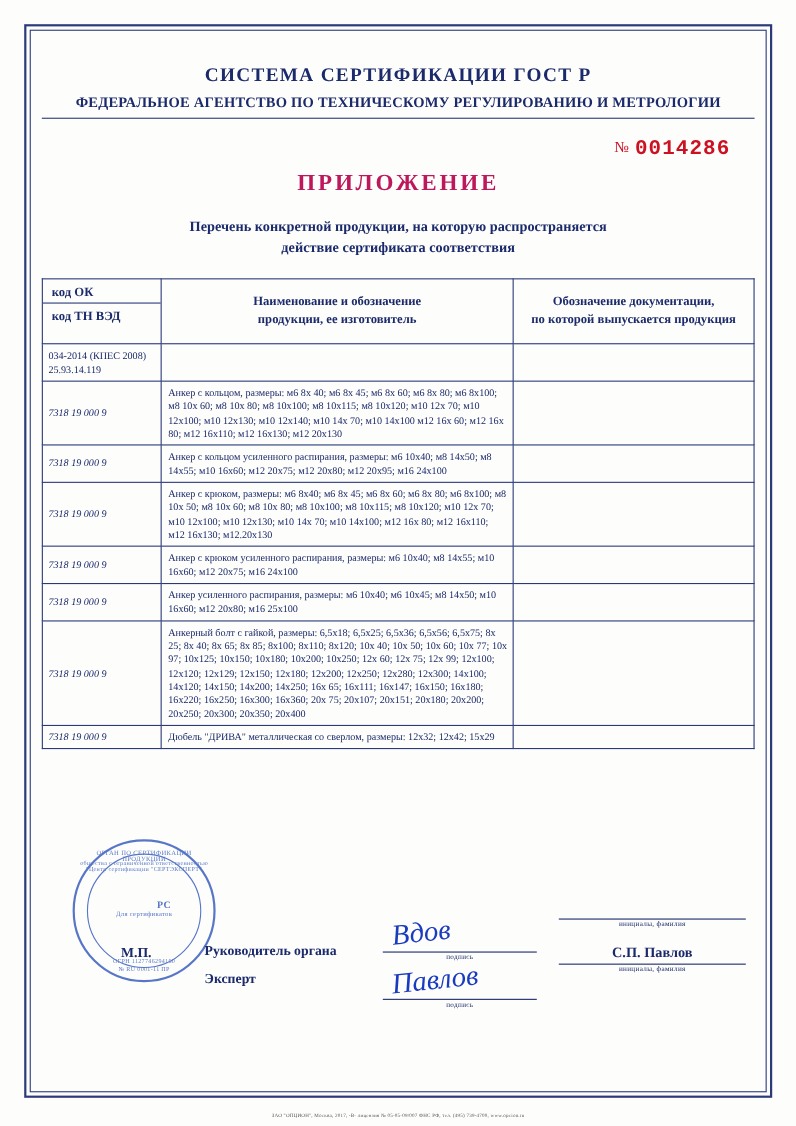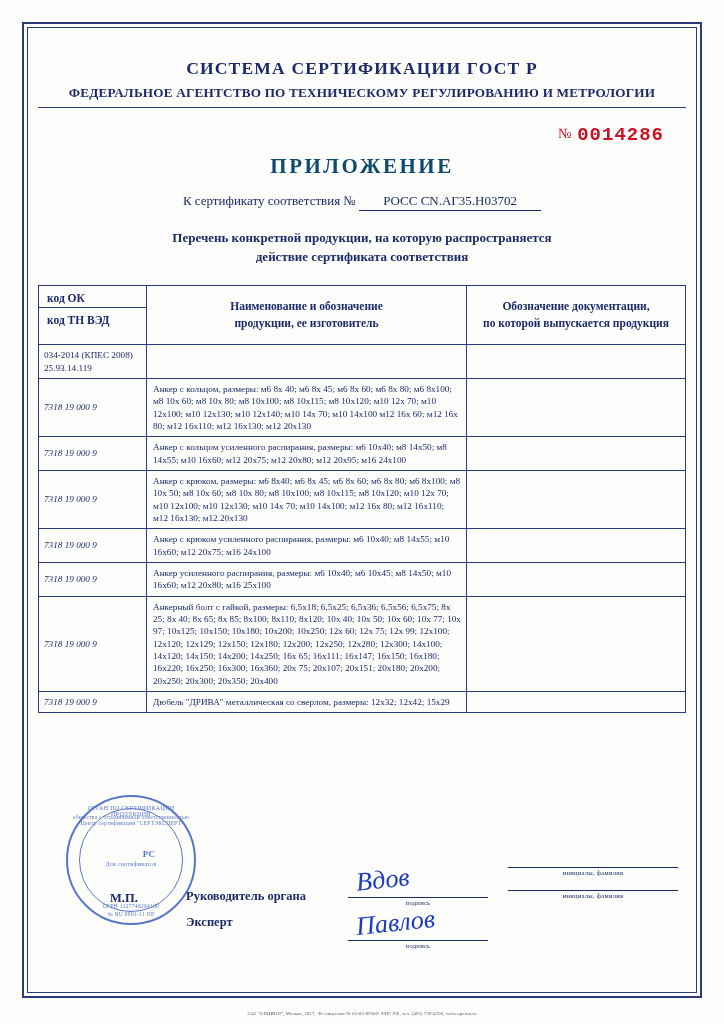--- a/index.html
+++ b/index.html
@@ -78,21 +78,21 @@
     font-family: "Liberation Mono", monospace;
     font-size: 19px;
     font-weight: bold;
     letter-spacing: 1px;
   }
   .doc-title {
     text-align: center;
     font-size: 21px;
     font-weight: bold;
     letter-spacing: 2.5px;
-    color: #0c4a6e;
+    color: #be185d;
     margin-top: 8px;
   }
   .cert-line {
     text-align: center;
     font-size: 13px;
     margin-top: 14px;
     color: #1b2a6b;
   }
   .cert-line .cert-num {
     display: inline-block;
@@ -304,24 +304,20 @@
     <div class="hdr-sub">ФЕДЕРАЛЬНОЕ АГЕНТСТВО ПО ТЕХНИЧЕСКОМУ РЕГУЛИРОВАНИЮ И МЕТРОЛОГИИ</div>
     <div class="hdr-rule"></div>
 
     <div class="num-line">
       <span class="num-label">№</span>
       <span class="num-value">0014286</span>
     </div>
 
     <div class="doc-title">ПРИЛОЖЕНИЕ</div>
 
-    <div class="cert-line">
-      <span>К сертификату соответствия №</span>
-      <span class="cert-num">РОСС CN.АГ35.Н03702</span>
-    </div>
 
     <div class="purpose">
       <div>Перечень конкретной продукции,  на которую распространяется</div>
       <div>действие сертификата соответствия</div>
     </div>
 
     <table class="main">
       <colgroup>
         <col class="col-code">
         <col class="col-name">
@@ -414,20 +410,21 @@
         <div class="sig-line">
           <span class="scribble">Павлов</span>
         </div>
         <div class="sig-cap">подпись</div>
       </div>
 
       <div class="name-col">
         <div class="name-rule"></div>
         <div class="name-cap">инициалы, фамилия</div>
         <div class="name-gap"></div>
+        <div class="name-txt">С.П. Павлов</div>
         <div class="name-rule"></div>
         <div class="name-cap">инициалы, фамилия</div>
       </div>
 
     </div>
 
   </div>
 
   <div class="footer-note" style="position:absolute; left:38px; right:38px; bottom:8px;">ЗАО "ОПЦИОН", Москва, 2017, -В-   лицензия № 05-05-09/007 ФНС РФ,  тел. (495) 739-4700, www.opcion.ru</div>
 </div>

